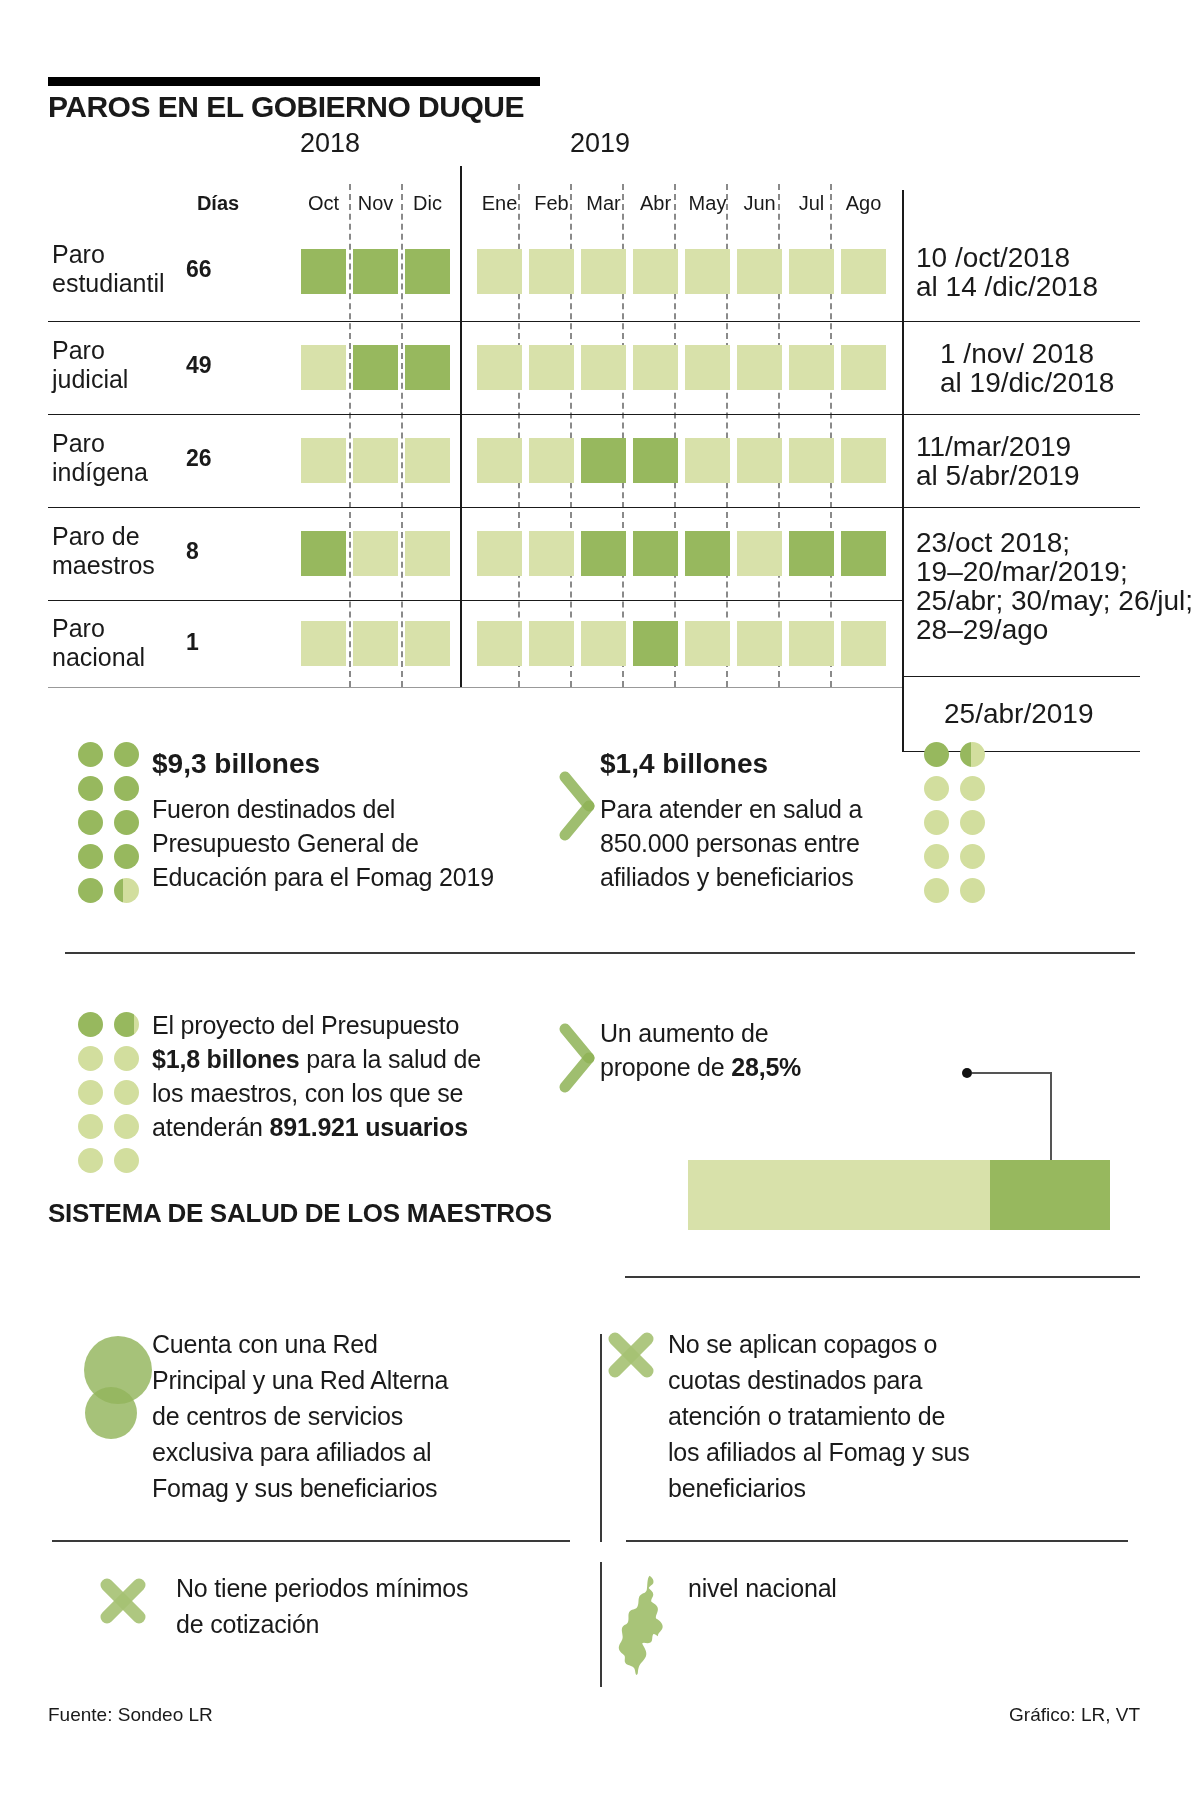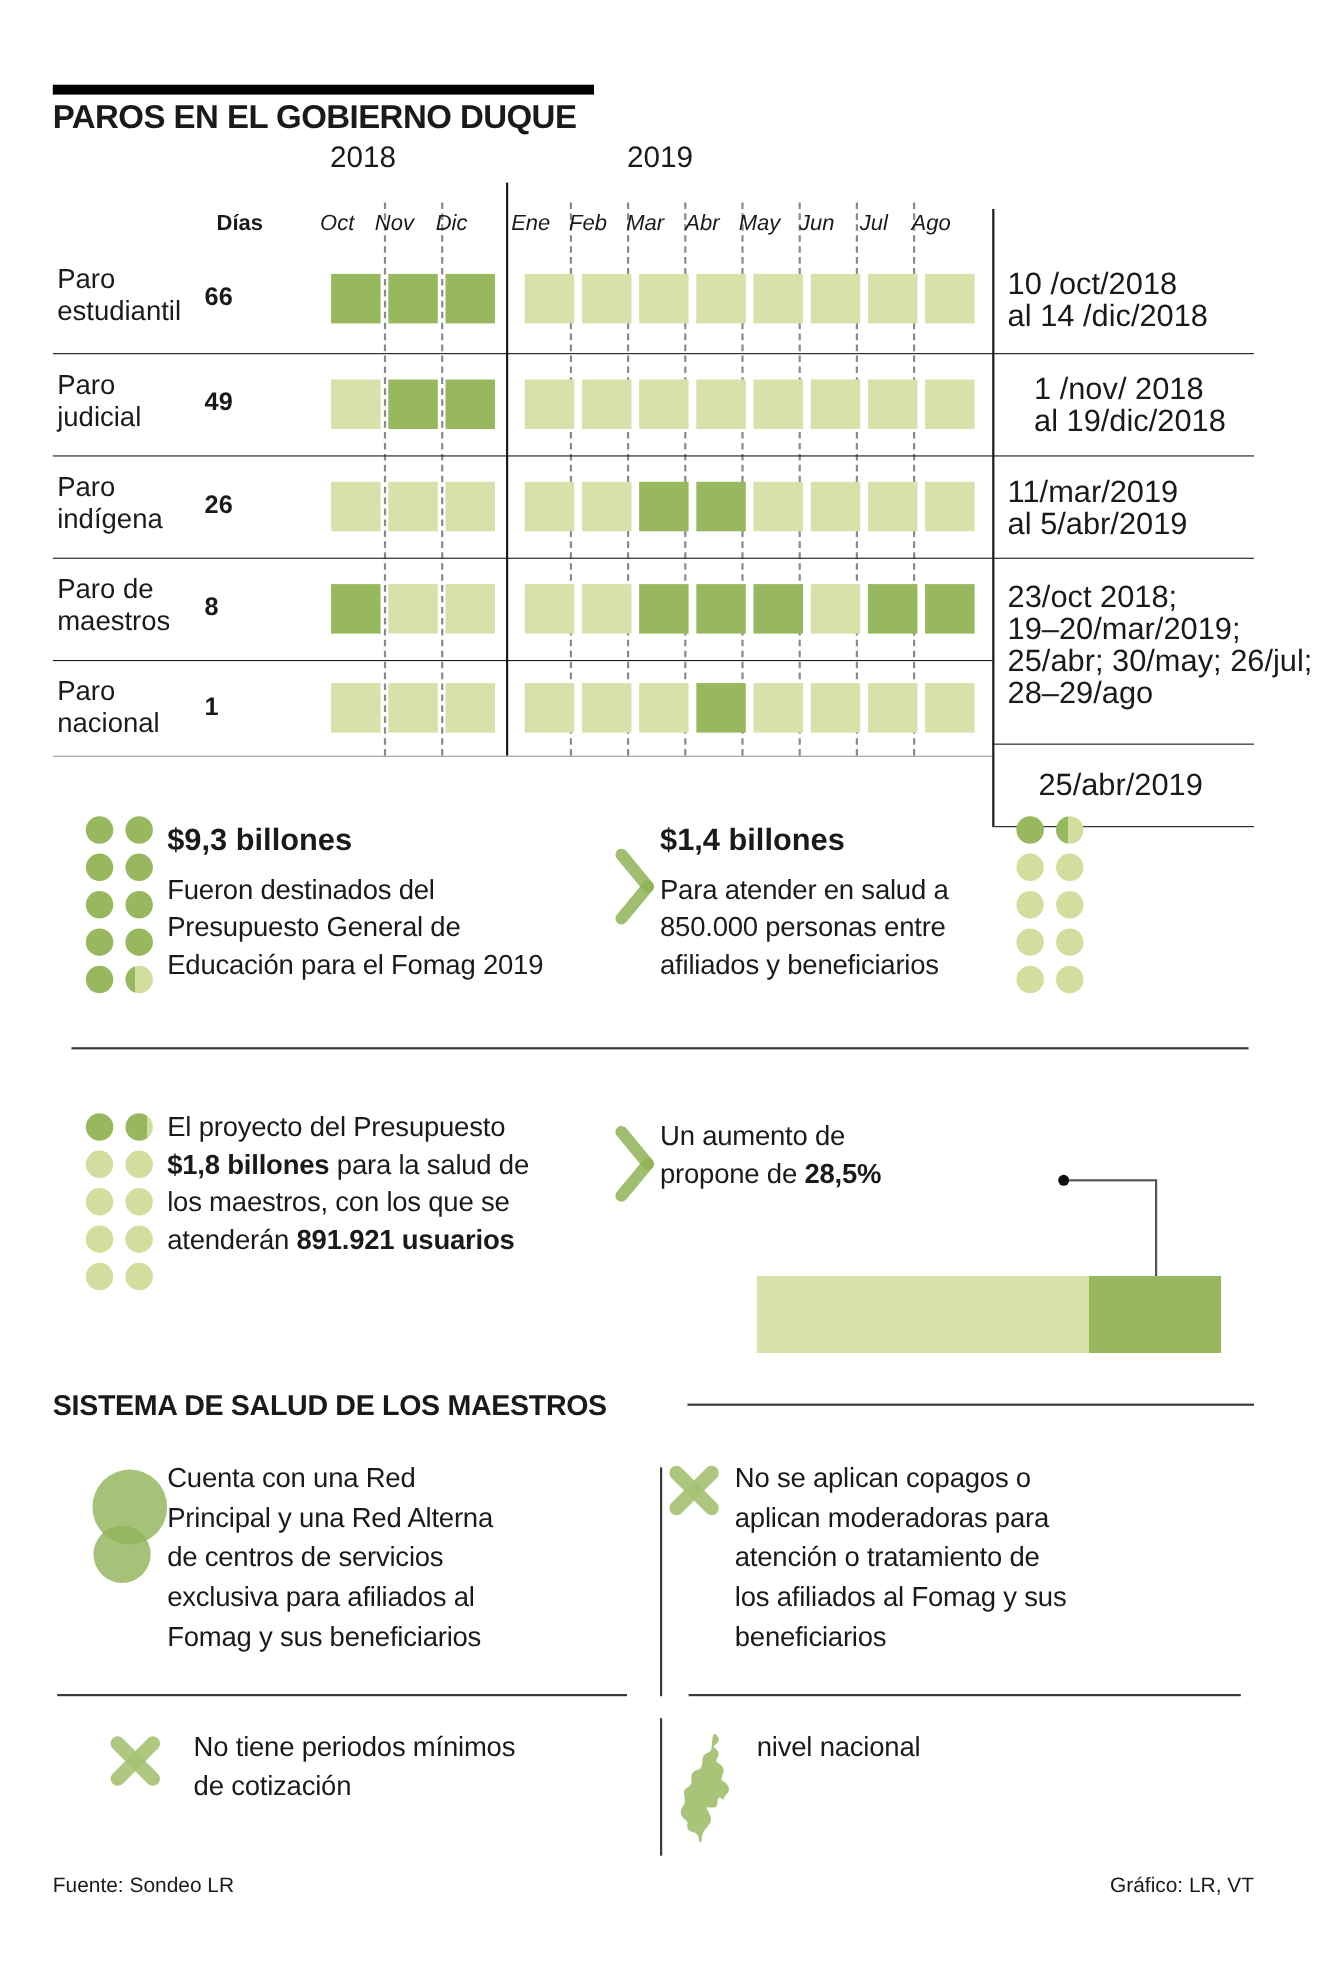--- a/index.html
+++ b/index.html
@@ -60,21 +60,21 @@
   <div class="abs vdash" style="left:622px;top:184px;height:503px;"></div>
   <div class="abs vdash" style="left:674px;top:184px;height:503px;"></div>
   <div class="abs vdash" style="left:726px;top:184px;height:503px;"></div>
   <div class="abs vdash" style="left:778px;top:184px;height:503px;"></div>
   <div class="abs vdash" style="left:830px;top:184px;height:503px;"></div>
 
   <div class="abs vsolid" style="left:460px;top:166px;height:521px;"></div>
   <div class="abs vsolid" style="left:902px;top:190px;height:561px;"></div>
 
   <div class="abs dias" style="left:186px;top:192px;width:64px;">Días</div>
-  <div class="abs mrow" style="left:284px;top:192px;font-style:italic;">
+  <div class="abs mrow" style="left:301px;top:192px;">
     <span class="mlabel">Oct</span>
     <span class="mlabel">Nov</span>
     <span class="mlabel">Dic</span>
     <span class="mlabel" style="margin-left:20px;">Ene</span>
     <span class="mlabel">Feb</span>
     <span class="mlabel">Mar</span>
     <span class="mlabel">Abr</span>
     <span class="mlabel">May</span>
     <span class="mlabel">Jun</span>
     <span class="mlabel">Jul</span>
@@ -281,21 +281,21 @@
     <div><span>propone de </span><b>28,5%</b></div>
   </div>
   <div class="abs blackdot" style="left:962px;top:1068px;"></div>
   <div class="abs connector-h" style="left:972px;top:1072px;width:78px;"></div>
   <div class="abs connector-v" style="left:1050px;top:1072px;height:88px;"></div>
   <div class="abs bar" style="left:688px;top:1160px;width:422px;">
     <div class="base" style="width: 71.5%;"></div>
     <div class="inc" style="width: 28.5%;"></div>
   </div>
 
-  <div class="abs sectionhead" style="left:48px;top:1262px;">SISTEMA DE SALUD DE LOS MAESTROS</div>
+  <div class="abs sectionhead" style="left:48px;top:1198px;">SISTEMA DE SALUD DE LOS MAESTROS</div>
   <div class="abs divider" style="left:625px;top:1276px;width:515px;"></div>
 
   <div class="abs" style="left:78px;top:1334px;">
     <svg width="80" height="112" viewBox="0 0 80 112">
       <circle cx="40" cy="36" r="34" fill="#93b55b" fill-opacity="0.82"></circle>
       <circle cx="33" cy="79" r="26" fill="#93b55b" fill-opacity="0.82"></circle>
     </svg>
   </div>
   <div class="abs para" style="left:152px;top:1326px;line-height:36px;">
       <div class="tline">Cuenta con una Red</div>
@@ -308,21 +308,21 @@
   <div class="abs vdivider" style="left:600px;top:1334px;height:208px;"></div>
 
   <div class="abs" style="left:606px;top:1330px;">
     <svg width="50" height="50" viewBox="0 0 50 50">
       <line x1="9" y1="9" x2="41" y2="41" stroke="#a6c273" stroke-width="13" stroke-linecap="round" opacity="0.9"></line>
       <line x1="41" y1="9" x2="9" y2="41" stroke="#a6c273" stroke-width="13" stroke-linecap="round" opacity="0.9"></line>
     </svg>
   </div>
   <div class="abs para" style="left:668px;top:1326px;line-height:36px;">
       <div class="tline">No se aplican copagos o</div>
-      <div class="tline">aplican moderadoras para</div>
+      <div class="tline">cuotas destinados para</div>
       <div class="tline">atención o tratamiento de</div>
       <div class="tline">los afiliados al Fomag y sus</div>
       <div class="tline">beneficiarios</div>
     </div>
 
   <div class="abs divider" style="left:52px;top:1540px;width:518px;"></div>
   <div class="abs divider" style="left:626px;top:1540px;width:502px;"></div>
 
   <div class="abs" style="left:98px;top:1576px;">
     <svg width="50" height="50" viewBox="0 0 50 50">

